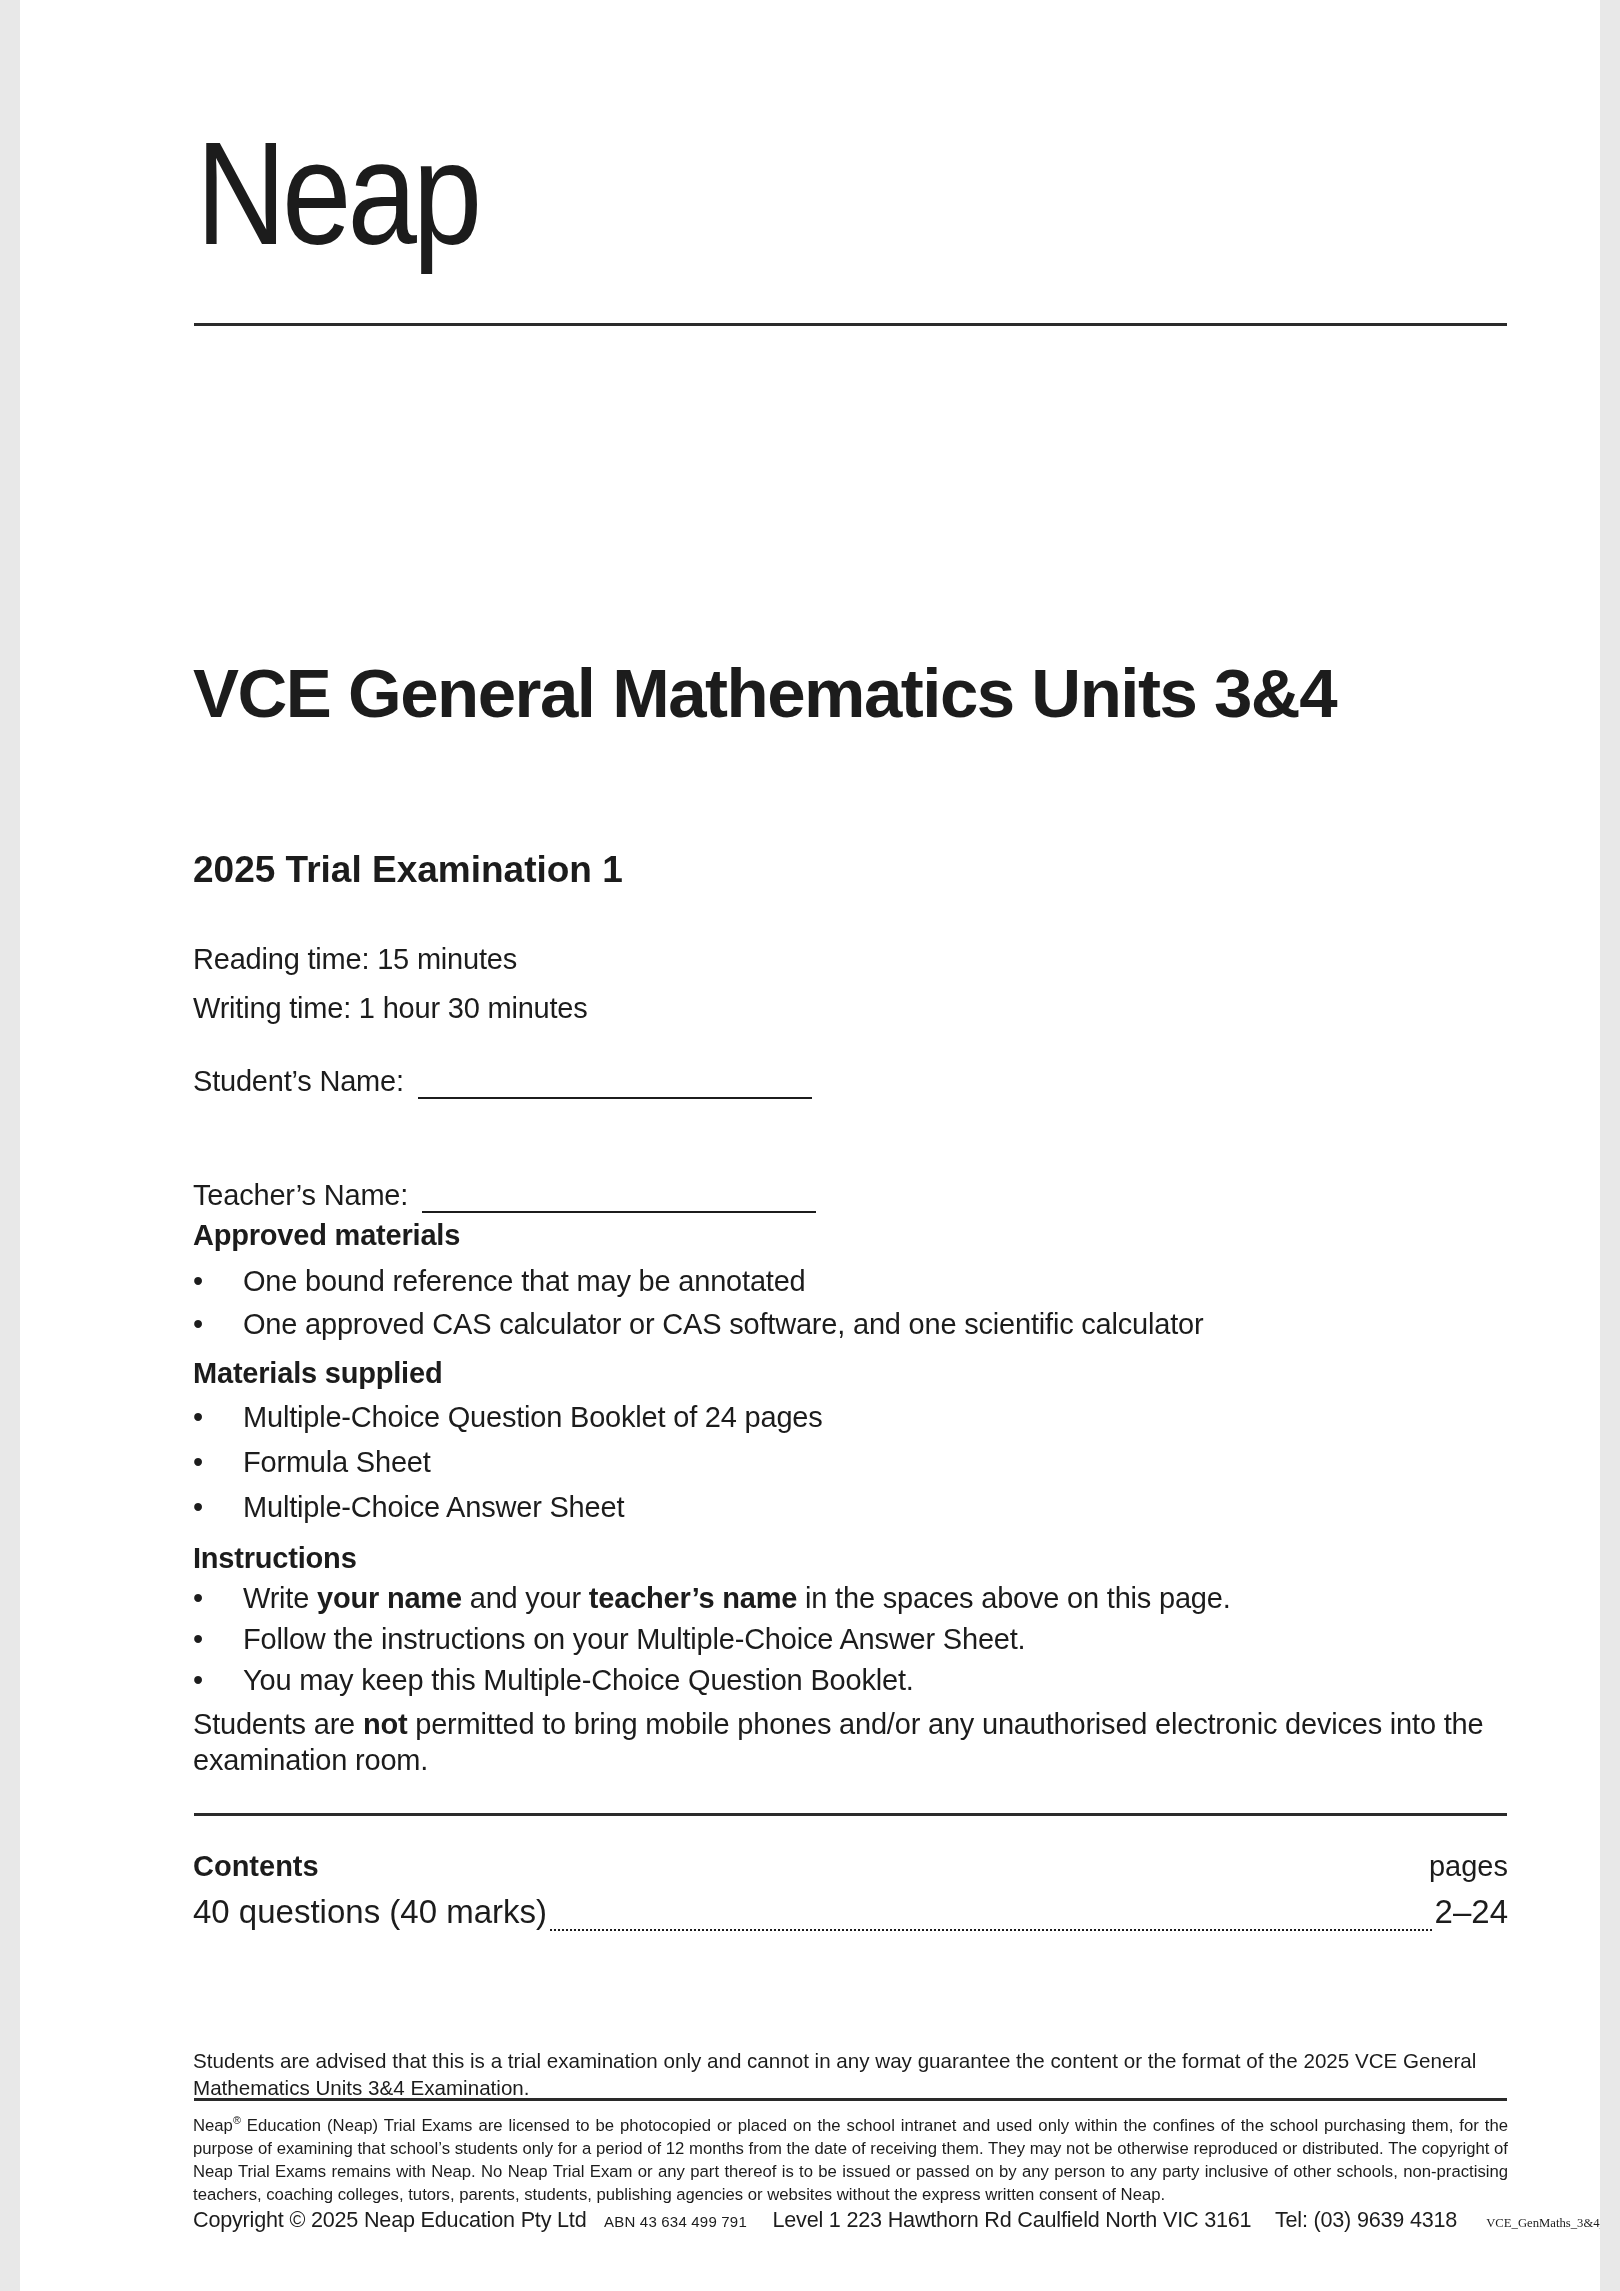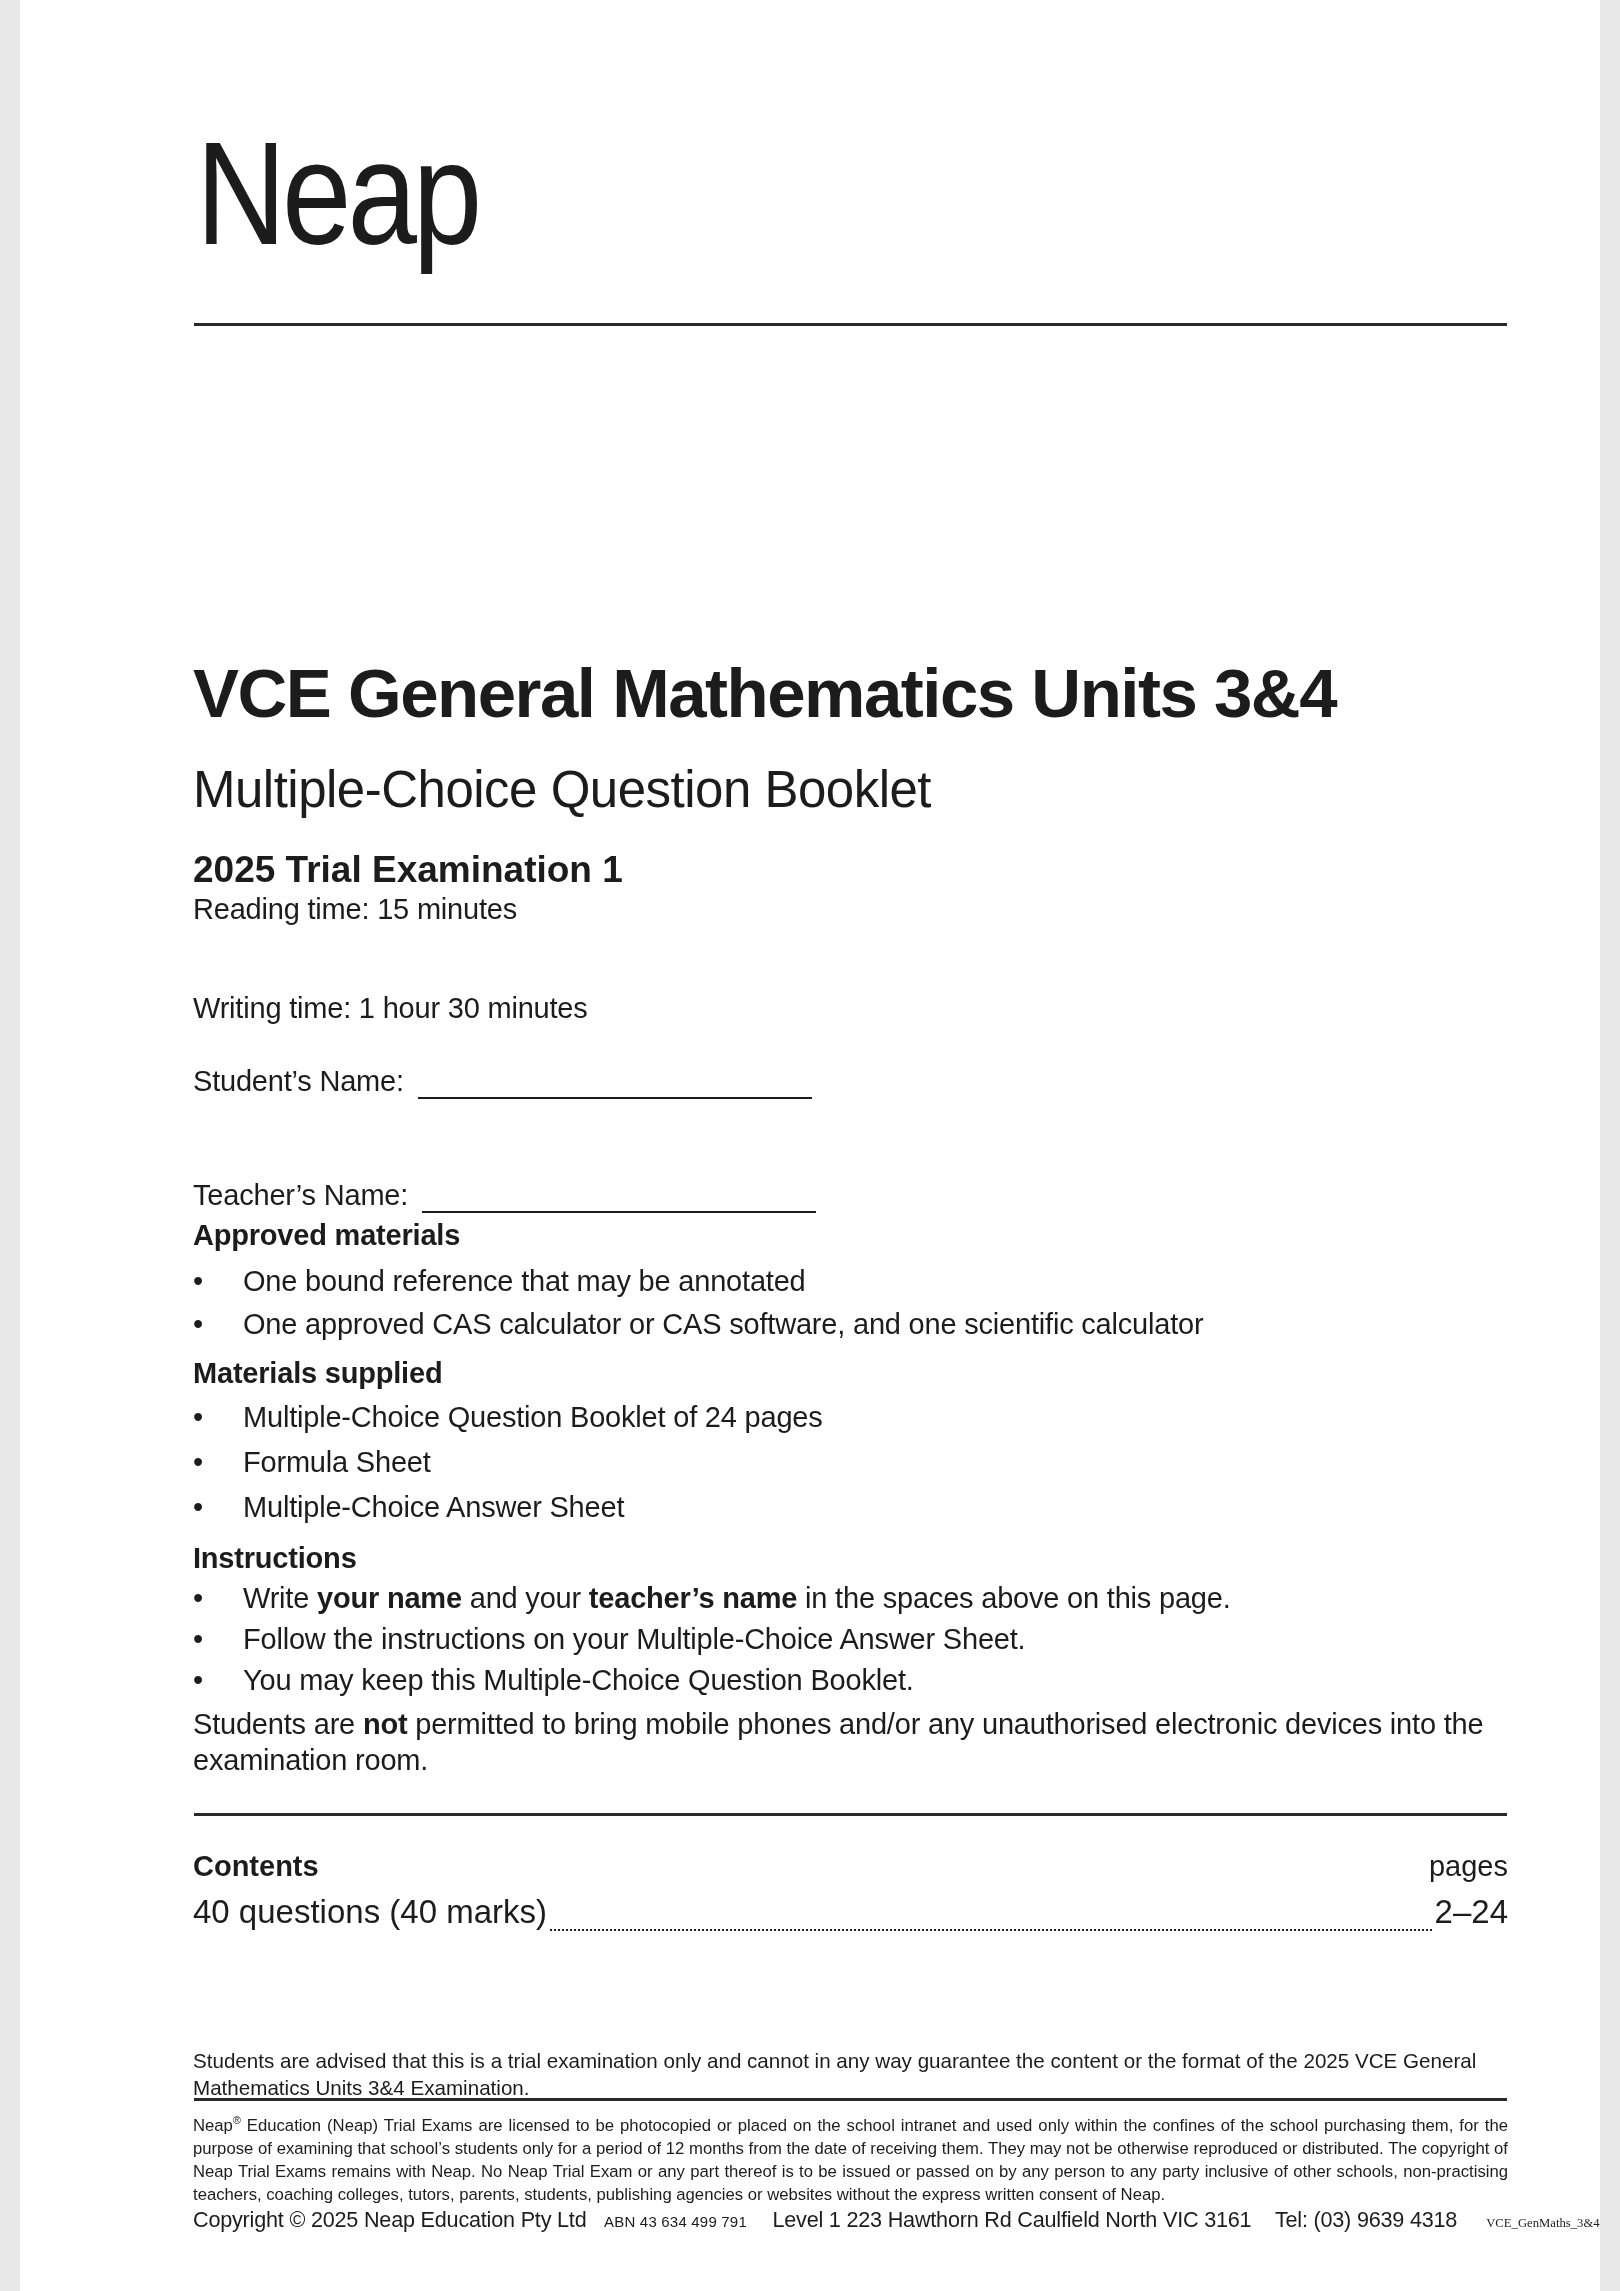--- a/index.html
+++ b/index.html
@@ -30,21 +30,21 @@
   .rule { position: absolute; left: 174px; width: 1313px; height: 2.9px; background: #2a2a2a; }
   .rule-logo  { top: 323px; }
   .rule-toc   { top: 1813px; }
   .rule-foot  { top: 2098px; height: 2.9px; }
 
   .title    { top: 656px; font-size: 69px; font-weight: bold; letter-spacing: -1.5px; line-height: 1.1; white-space: nowrap; }
   .subtitle { top: 762px; font-size: 51px; font-weight: 400; letter-spacing: -0.5px; line-height: 1.1; white-space: nowrap; }
   .examtitle{ top: 850px; font-size: 37px; font-weight: bold; line-height: 1.1; white-space: nowrap; }
 
   .body-line { font-size: 29px; line-height: 1.2; letter-spacing: -0.2px; }
-  .reading { top: 892px; }
+  .reading { top: 942px; }
   .writing { top: 991px; }
 
   .field { display: flex; align-items: baseline; }
   .field-student { top: 1064px; }
   .field-teacher { top: 1178px; }
   .write-line {
     display: inline-block;
     width: 394px;
     margin-left: 13.7px;
     border-bottom: 2.5px solid #1c1c1c;
@@ -95,21 +95,20 @@
 </style>
 </head>
 <body>
 
 <div class="page">
 
   <div class="logo">Neap</div>
   <div class="rule rule-logo"></div>
 
   <h1 class="abs title" style="margin:0;">VCE General Mathematics Units 3&amp;4</h1>
-  <h2 class="abs subtitle" style="margin:0;">Multiple-Choice Question Booklet</h2>
   <h3 class="abs examtitle" style="margin:0;">2025 Trial Examination 1</h3>
 
   <div class="abs body-line reading">Reading time: 15 minutes</div>
   <div class="abs body-line writing">Writing time: 1 hour 30 minutes</div>
 
   <div class="abs body-line field field-student">
     <span>Student’s Name:</span>
     <span class="write-line"></span>
   </div>
   <div class="abs body-line field field-teacher">

